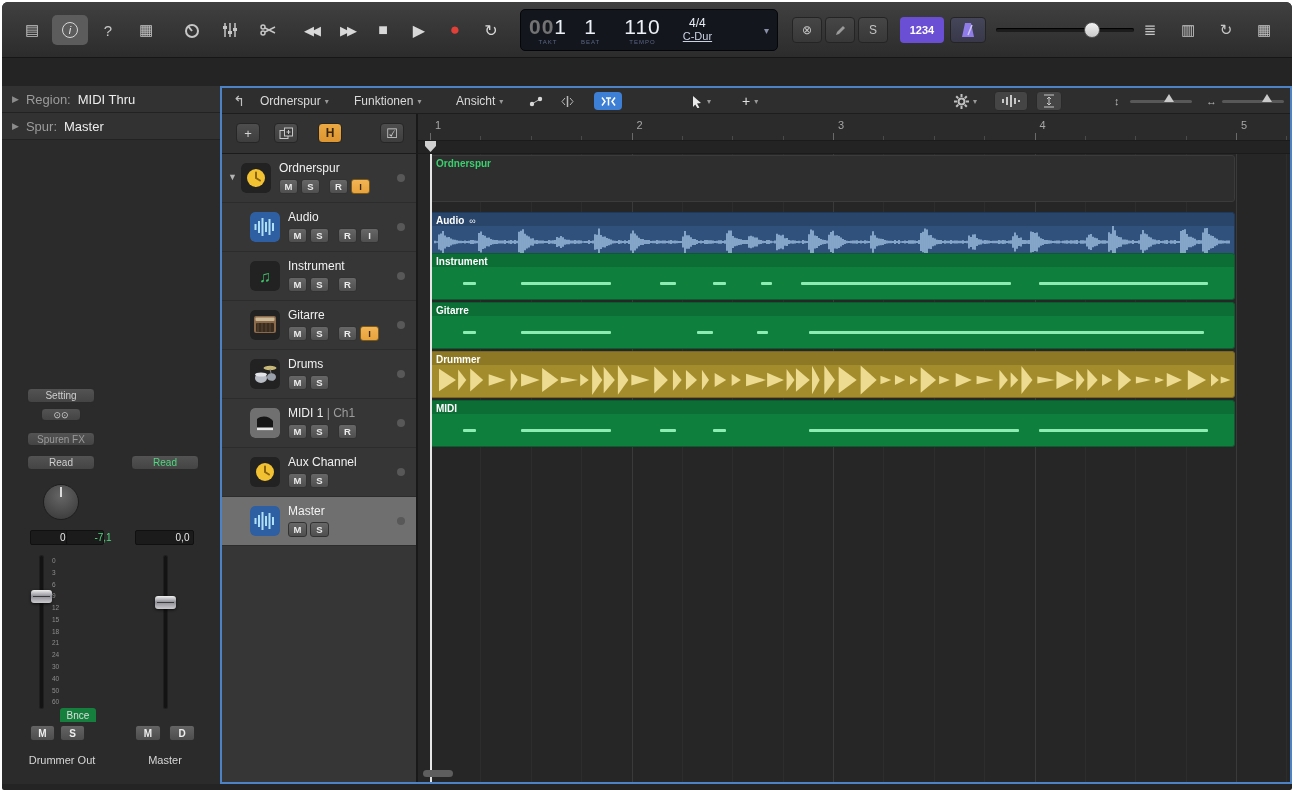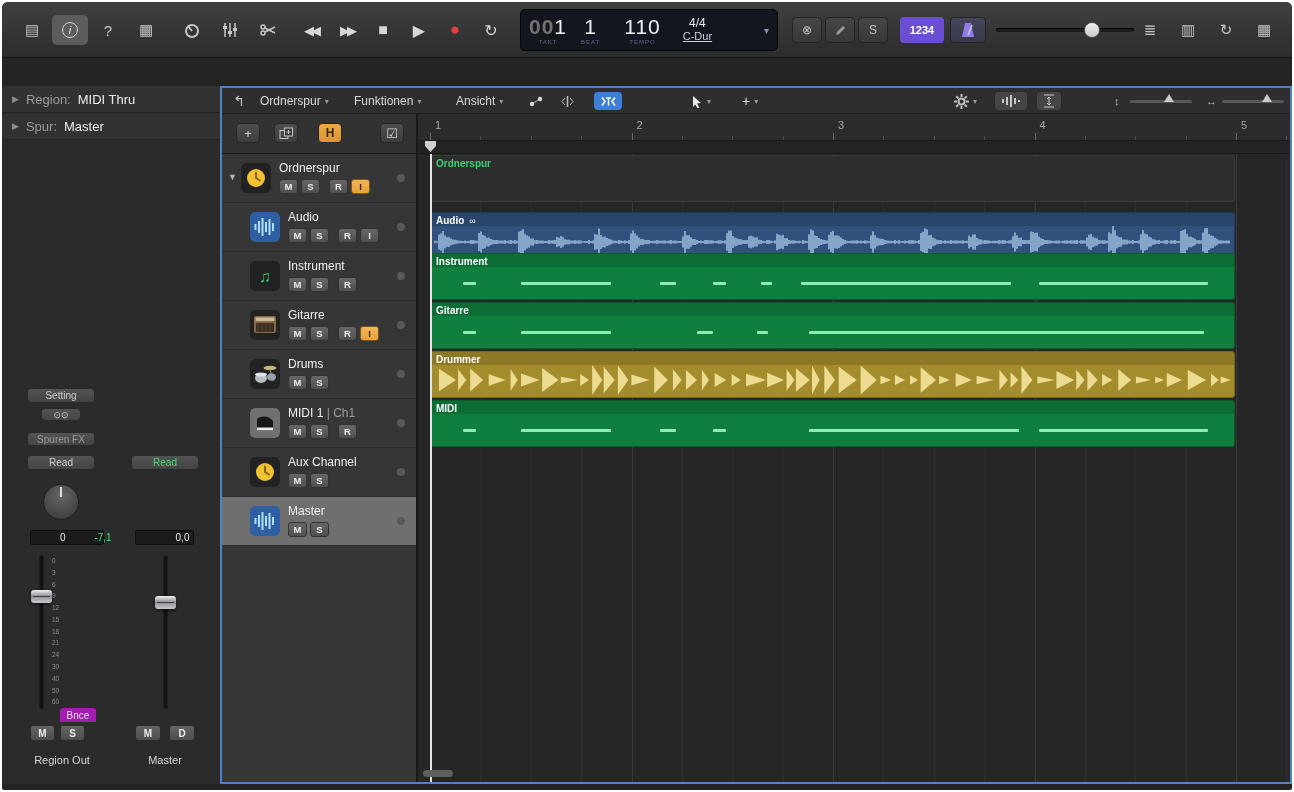--- a/index.html
+++ b/index.html
@@ -48,21 +48,21 @@
 .vbox{position:absolute;height:15px;background:#1b1b1b;border:1px solid #101010;border-radius:2px;color:#e8e8e8;font-size:10px;display:flex;align-items:center;justify-content:center;padding-left:36px;}
 .vbox.green{color:#4fd87e;}
 .fader{position:absolute;width:48px;}
 .rail{position:absolute;left:12px;top:0;bottom:0;width:3px;background:#131313;border-radius:2px;box-shadow:0 0 0 1px #1f1f1f;}
 .cap{position:absolute;left:3px;width:21px;height:13px;border-radius:3px;background:linear-gradient(#f0f0f0,#8e8e96 48%,#cacace);box-shadow:0 1px 3px rgba(0,0,0,.7);}
 .cap:after{content:"";position:absolute;left:2px;right:2px;top:6px;height:1px;background:#3a3a3a;}
 .scale{position:absolute;left:24px;top:2px;bottom:2px;display:flex;flex-direction:column;justify-content:space-between;}
 .scale span{font-size:6.5px;color:#8d8d8d;line-height:1;}
 .ms-btn{position:absolute;height:16px;background:linear-gradient(#646464,#4d4d4d);border:1px solid #2c2c2c;border-radius:3px;color:#eee;font-size:10px;font-weight:bold;display:flex;align-items:center;justify-content:center;}
 .strip-name{position:absolute;color:#d6d6d6;font-size:11px;text-align:center;}
-.bnce{position:absolute;left:58px;top:622px;width:36px;height:14px;background:#a21caf;border-radius:3px 3px 0 0;color:#ddd;font-size:10px;display:flex;align-items:center;justify-content:center;}
+.bnce{position:absolute;left:58px;top:622px;width:36px;height:14px;background:#15803d;border-radius:3px 3px 0 0;color:#ddd;font-size:10px;display:flex;align-items:center;justify-content:center;}
 
 .workspace{flex:1;border:2px solid #4d82c4;display:flex;flex-direction:column;background:#282828;position:relative;overflow:hidden;}
 .tracks-toolbar{height:26px;background:#2e2e2e;border-bottom:1px solid #1d1d1d;position:relative;flex:none;}
 .tt-btn{position:absolute;top:3px;width:26px;height:20px;color:#c0c0c0;font-size:14px;display:flex;align-items:center;justify-content:center;}
 .tt-menu{position:absolute;top:0;height:26px;display:flex;align-items:center;gap:4px;color:#dadada;font-size:12px;}
 .chev{color:#999;font-size:8px;}
 .tt-icon{position:absolute;top:6px;}
 .tt-snap{position:absolute;left:372px;top:4px;width:28px;height:18px;background:var(--accent-blue,#3e7fd6);border-radius:4px;display:flex;align-items:center;justify-content:center;}
 .tool-btn{position:absolute;top:3px;height:20px;display:flex;align-items:center;gap:4px;color:#e0e0e0;}
 .zoom-btn{position:absolute;top:3px;height:20px;background:#454545;border:1px solid #2a2a2a;border-radius:4px;display:flex;align-items:center;justify-content:center;padding:0 6px;}
@@ -257,21 +257,21 @@
             <span>24</span>
             <span>30</span>
             <span>40</span>
             <span>50</span>
             <span>60</span>
           </div>
       </div>
       <div class="bnce">Bnce</div>
       <div class="ms-btn" style="left:28px;top:639px;width:25px">M</div>
       <div class="ms-btn" style="left:58px;top:639px;width:25px">S</div>
-      <div class="strip-name" style="left:10px;top:668px;width:100px">Region Out</div>
+      <div class="strip-name" style="left:10px;top:668px;width:100px">Drummer Out</div>
 
       <div class="cs-btn greentxt" style="left:129px;top:369px;width:68px;height:15px">Read</div>
       <div class="vbox" style="left:133px;top:444px;width:59px">0,0</div>
       <div class="fader" style="left:150px;top:470px;height:152px">
         <div class="rail"></div>
         <div class="cap" style="top:40px"></div>
       </div>
       <div class="ms-btn" style="left:133px;top:639px;width:26px">M</div>
       <div class="ms-btn" style="left:167px;top:639px;width:26px">D</div>
       <div class="strip-name" style="left:123px;top:668px;width:80px">Master</div>

